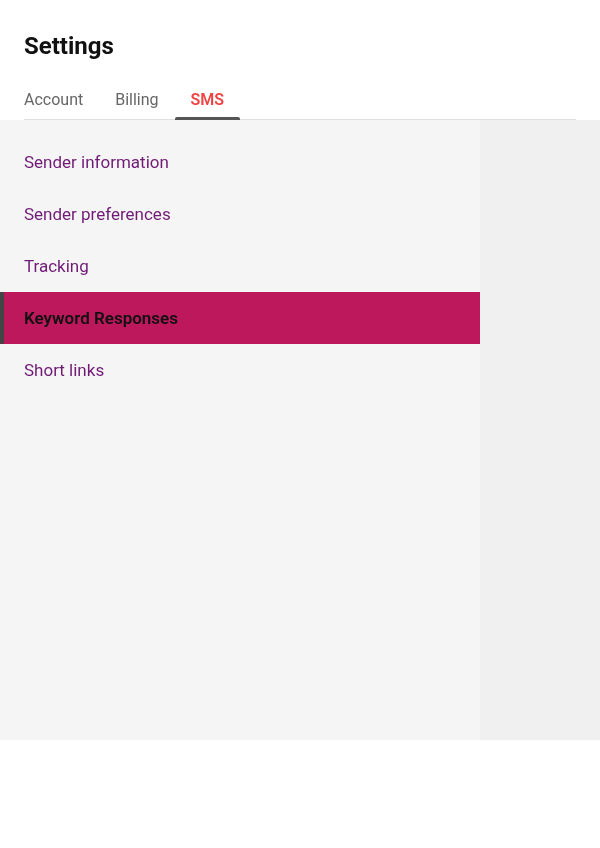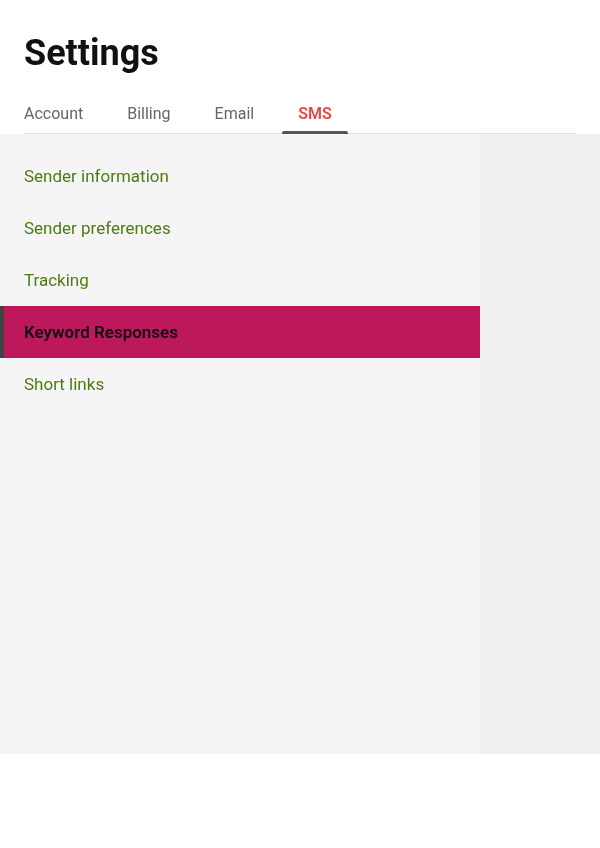--- a/index.html
+++ b/index.html
@@ -20,31 +20,31 @@
       width: 600px;
       min-height: 848px;
       background: #ffffff;
     }
 
     .header {
       padding: 32px 24px 0 24px;
     }
 
     .page-title {
-      font-size: 36px;
+      font-size: 24px;
       font-weight: 700;
       color: #111111;
       margin-bottom: 20px;
     }
 
     .tabs-container {
       display: flex;
       align-items: flex-end;
       border-bottom: 1px solid #e0e0e0;
-      gap: 12px;
+      gap: 0;
     }
 
     .tab-item {
       padding: 10px 16px;
       font-size: 16px;
       color: #666666;
       cursor: pointer;
       position: relative;
       white-space: nowrap;
       font-weight: 400;
@@ -78,21 +78,21 @@
 
     .sidebar {
       width: 480px;
       background: #f5f5f5;
       padding: 16px 0;
     }
 
     .sidebar-item {
       padding: 16px 24px;
       font-size: 17px;
-      color: #4d7c0f;
+      color: #701a75;
       cursor: pointer;
       position: relative;
       background: transparent;
     }
 
     .sidebar-item.active {
       background: #be185d;
       color: #111111;
       font-weight: 600;
     }
@@ -116,21 +116,20 @@
 </head>
 <body>
 
 <div class="page-container">
   <div class="header">
     <h1 class="page-title">Settings</h1>
 
     <div class="tabs-container">
       <div class="tab-item">Account</div>
       <div class="tab-item">Billing</div>
-      <div class="tab-item">Email</div>
       <div class="tab-item active">SMS</div>
     </div>
   </div>
 
   <div class="content-area">
     <div class="sidebar">
       <div class="sidebar-item">Sender information</div>
       <div class="sidebar-item">Sender preferences</div>
       <div class="sidebar-item">Tracking</div>
       <div class="sidebar-item active">Keyword Responses</div>

